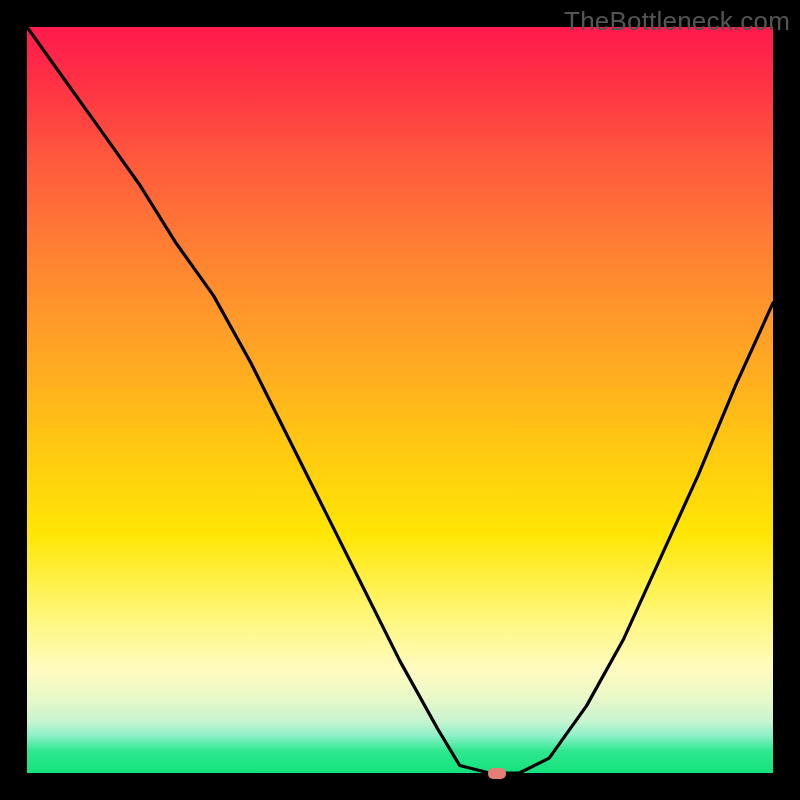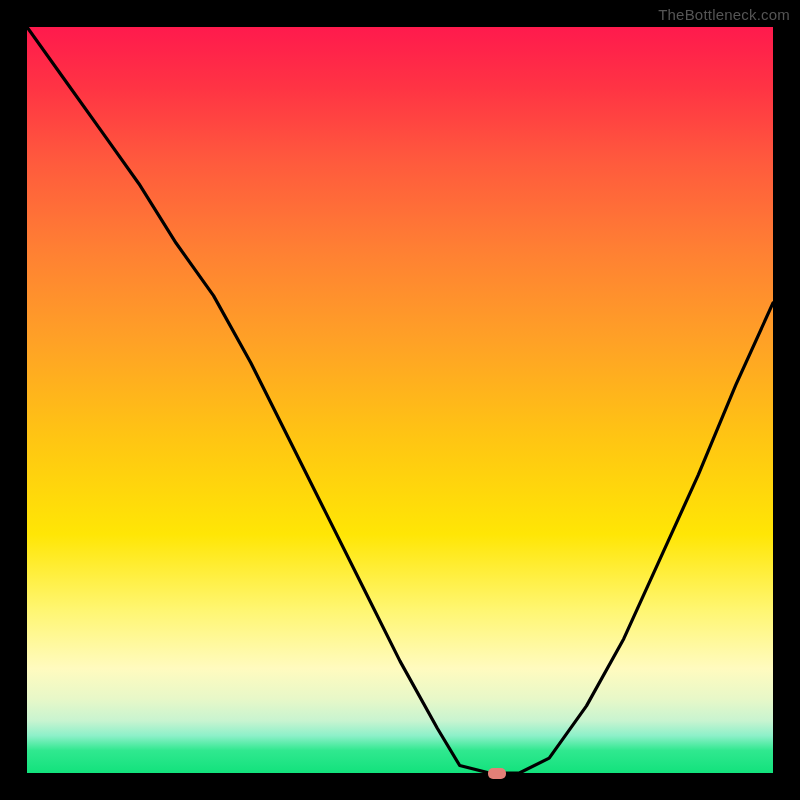--- a/index.html
+++ b/index.html
@@ -33,21 +33,21 @@
       #8df0c9 95%,
       #30e88f 97%,
       #12e27c 100%
     );
   }
   .watermark {
     position: absolute;
     top: 6px;
     right: 10px;
     color: #555;
-    font-size: 15px;
+    font-size: 26px;
     font-weight: 500;
     letter-spacing: 0.2px;
   }
   svg.curve {
     position: absolute;
     left: 27px;
     top: 27px;
     width: 746px;
     height: 746px;
   }

